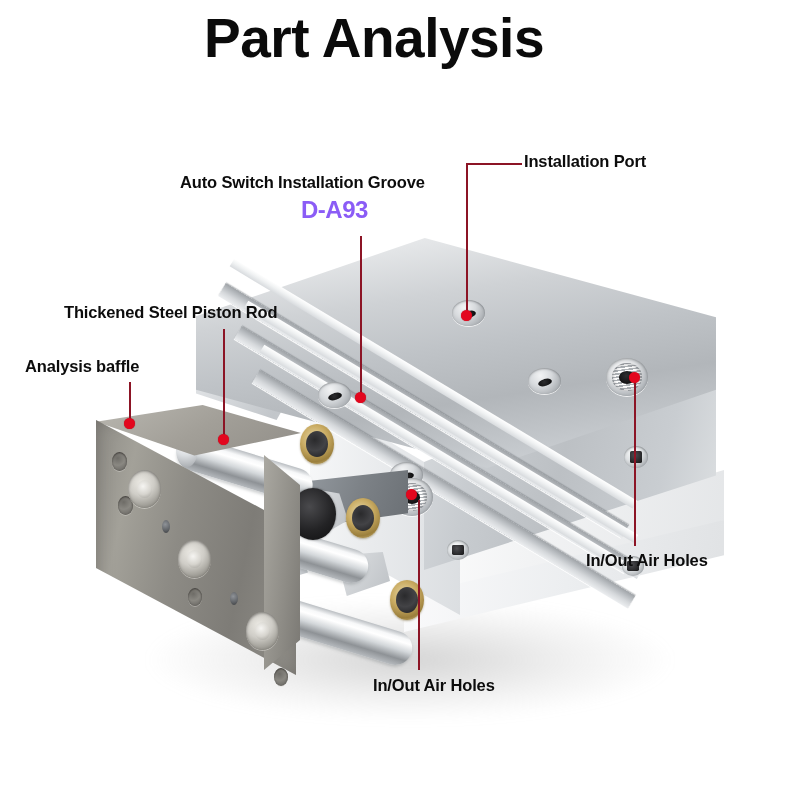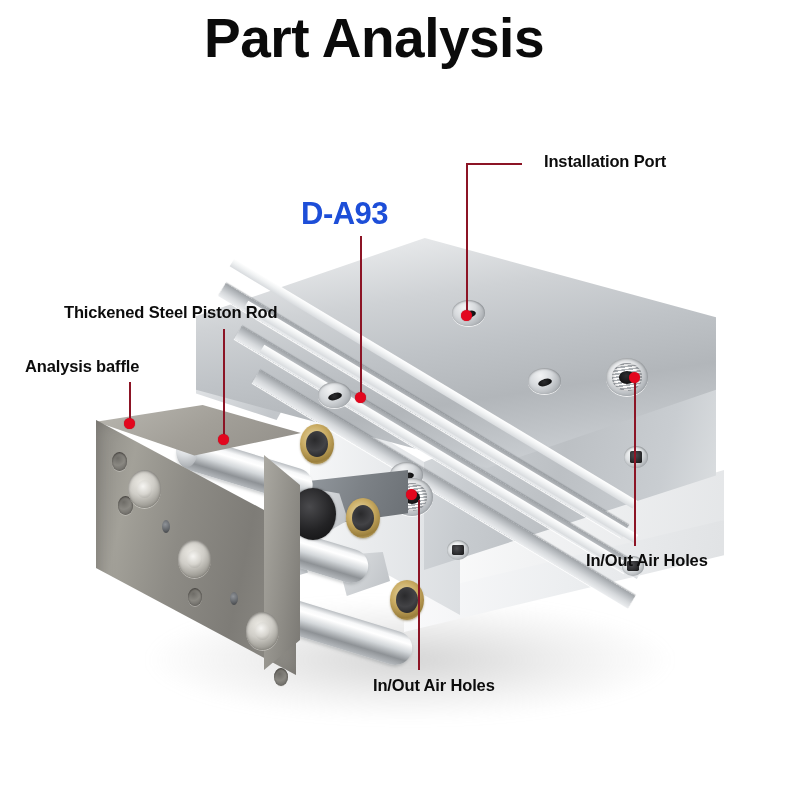--- a/index.html
+++ b/index.html
@@ -22,21 +22,21 @@
 
   
   .lbl{
     position:absolute;
     font-size:16.5px;font-weight:bold;color:#0c0c0c;
     white-space:nowrap;
     letter-spacing:-0.15px;
   }
   .lbl-big{
     position:absolute;
-    font-size:31px;font-weight:bold;color:#1d4ed8;
+    font-size:24px;font-weight:bold;color:#8b5cf6;
     white-space:nowrap;letter-spacing:-0.5px;
   }
 
   
   .leader-v{position:absolute;width:2px;background:#8c1425;}
   .leader-h{position:absolute;height:2px;background:#8c1425;}
   .dot{position:absolute;width:11px;height:11px;border-radius:50%;
        background:#e3071e;box-shadow:0 0 1px rgba(120,0,10,.7);}
 
   
@@ -299,25 +299,26 @@
     <div class="bhole" style="left:118px;top:496px;width:15px;height:19px;"></div>
     <div class="bcb" style="left:128px;top:470px;width:33px;height:38px;"></div>
     <div class="bcb" style="left:178px;top:540px;width:33px;height:38px;"></div>
     <div class="bcb" style="left:246px;top:612px;width:33px;height:38px;"></div>
     <div class="pin" style="left:162px;top:520px;width:8px;height:13px;"></div>
     <div class="pin" style="left:230px;top:592px;width:8px;height:13px;"></div>
     <div class="bhole" style="left:188px;top:588px;width:14px;height:18px;"></div>
     <div class="bhole" style="left:274px;top:668px;width:14px;height:18px;"></div>
   </div>
 
+  <div class="lbl" style="left:180px;top:173px;">Auto Switch Installation Groove</div>
   <div class="lbl-big" style="left:301px;top:196px;">D-A93</div>
   <div class="leader-v" style="left:360px;top:236px;height:162px;"></div>
   <div class="dot" style="left:355px;top:392px;"></div>
 
-  <div class="lbl" style="left:544px;top:152px;">Installation Port</div>
+  <div class="lbl" style="left:524px;top:152px;">Installation Port</div>
   <div class="leader-h" style="left:466px;top:163px;width:56px;"></div>
   <div class="leader-v" style="left:466px;top:163px;height:152px;"></div>
   <div class="dot" style="left:461px;top:310px;"></div>
 
   <div class="lbl" style="left:64px;top:303px;">Thickened Steel Piston Rod</div>
   <div class="leader-v" style="left:223px;top:329px;height:111px;"></div>
   <div class="dot" style="left:218px;top:434px;"></div>
 
   <div class="lbl" style="left:25px;top:357px;">Analysis baffle</div>
   <div class="leader-v" style="left:129px;top:382px;height:42px;"></div>

